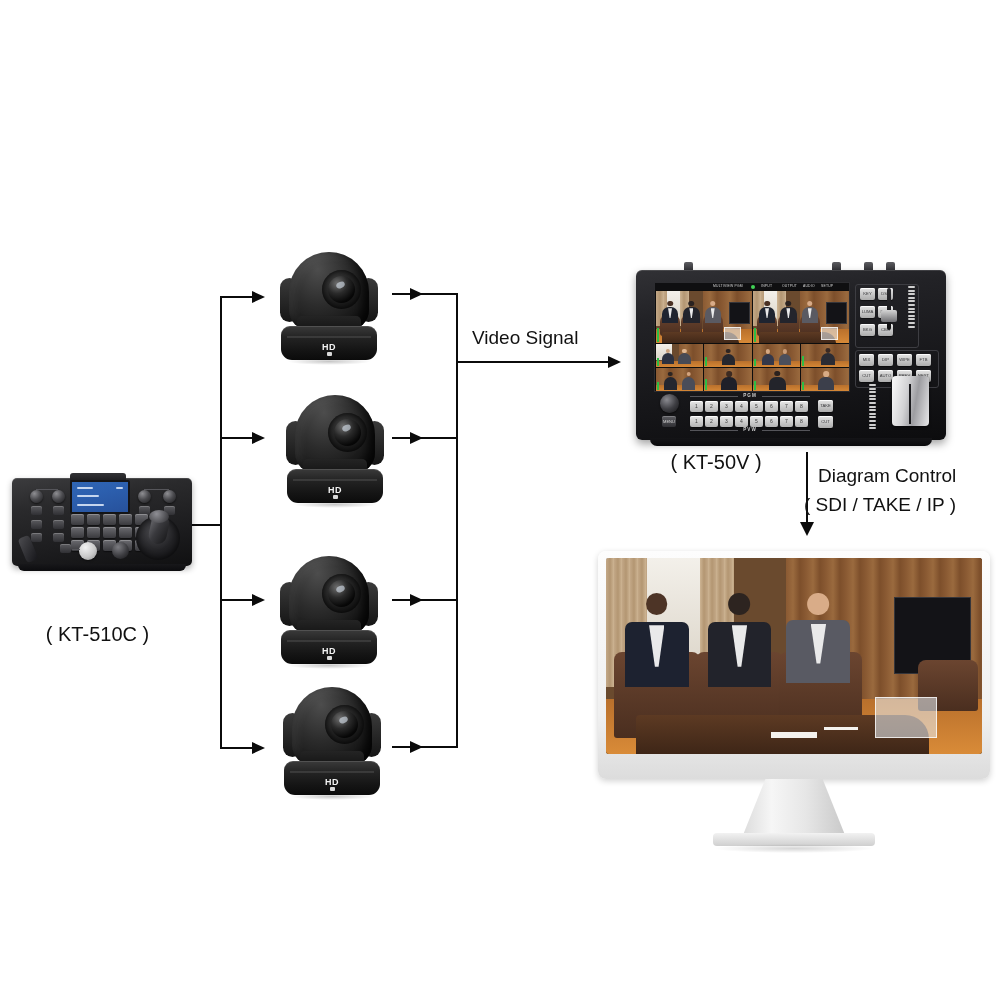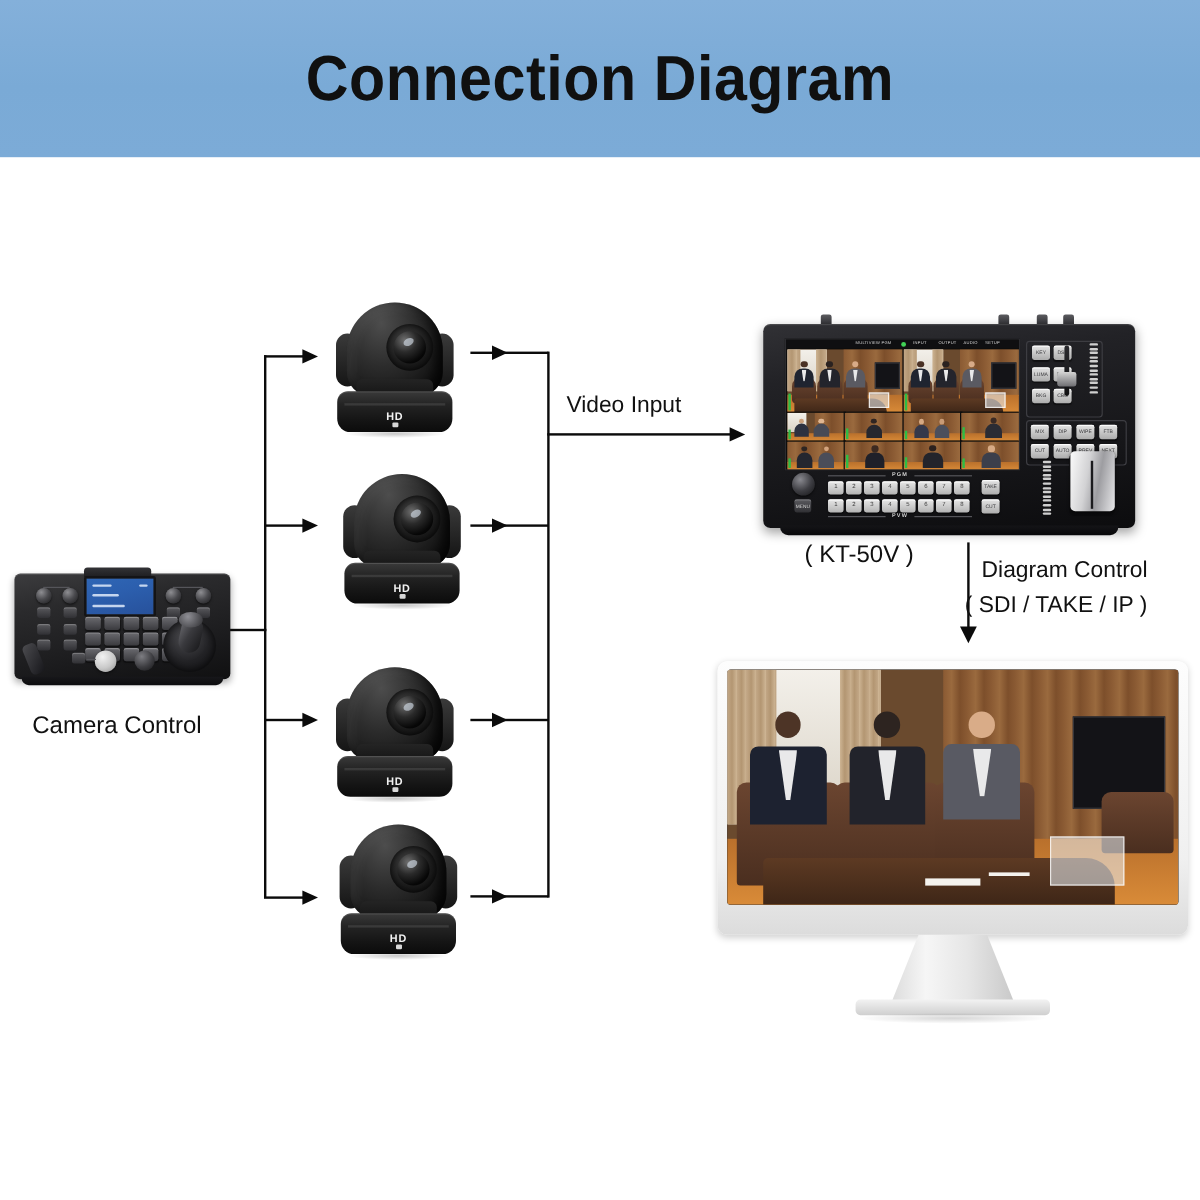--- a/index.html
+++ b/index.html
@@ -288,23 +288,20 @@
     clip-path:polygon(0 0,100% 0,62% 100%,38% 100%);}
   .scene .acrylic{position:absolute;right:12%;bottom:8%;width:16%;height:20%;
     background:rgba(235,242,248,.55);border:1px solid rgba(255,255,255,.75);}
   .scene .paper{position:absolute;background:#f4f2ee;}
 </style>
 </head>
 <body>
 
 <div class="stage">
 
-  <div class="banner">
-    <div class="banner-title">Connection Diagram</div>
-  </div>
 
   <div class="ln h" style="left:185px;top:524px;width:37px;"></div>
 
   <div class="ln v" style="left:220px;top:296px;height:452px;"></div>
 
   <div class="ln h" style="left:220px;top:296px;width:40px;"></div>
   <div class="arw" style="left:252px;top:291px;"></div>
   <div class="ln h" style="left:220px;top:437px;width:40px;"></div>
   <div class="arw" style="left:252px;top:432px;"></div>
   <div class="ln h" style="left:220px;top:599px;width:40px;"></div>
@@ -318,21 +315,21 @@
   <div class="arw" style="left:410px;top:432px;"></div>
   <div class="ln h" style="left:392px;top:599px;width:65px;"></div>
   <div class="arw" style="left:410px;top:594px;"></div>
   <div class="ln h" style="left:392px;top:746px;width:65px;"></div>
   <div class="arw" style="left:410px;top:741px;"></div>
 
   <div class="ln v" style="left:456px;top:293px;height:455px;"></div>
 
   <div class="ln h" style="left:456px;top:361px;width:162px;"></div>
   <div class="arw" style="left:608px;top:356px;"></div>
-  <div class="dlabel" style="left:472px;top:327px;">Video Input</div>
+  <div class="dlabel" style="left:472px;top:327px;">Video Signal</div>
 
   <div class="ln v" style="left:806px;top:452px;height:74px;"></div>
   <div class="arw down" style="left:800px;top:522px;"></div>
   <div class="dlabel" style="left:818px;top:465px;">Diagram Control</div>
   <div class="dlabel" style="left:804px;top:494px;">( SDI / TAKE / IP )</div>
 
   <div class="ctrl">
     <div class="body"></div>
     <div class="foot"></div>
 
@@ -382,21 +379,21 @@
     <div class="joy-stick"></div>
     <div class="joy-top"></div>
 
     <div class="sqbtn" style="left:52px;top:74px;"></div>
     <div class="bigbtn"></div>
     <div class="dial"></div>
     <div class="slider"></div>
     <div class="wire" style="left:64px;top:79px;width:8px;height:1px;"></div>
   </div>
 
-  <div class="center-lbl" style="left:0px;top:594px;width:195px;font-size:20px;">Camera Control</div>
+  <div class="center-lbl" style="left:0px;top:623px;width:195px;font-size:20px;">( KT-510C )</div>
 
   <div class="cam" style="left:277px;top:252px;">
     <div class="ear-l"></div>
     <div class="ear-r"></div>
     <div class="head">
       <div class="lensring">
         <div class="lens">
             <div class="glint"></div>
           </div>
       </div>

